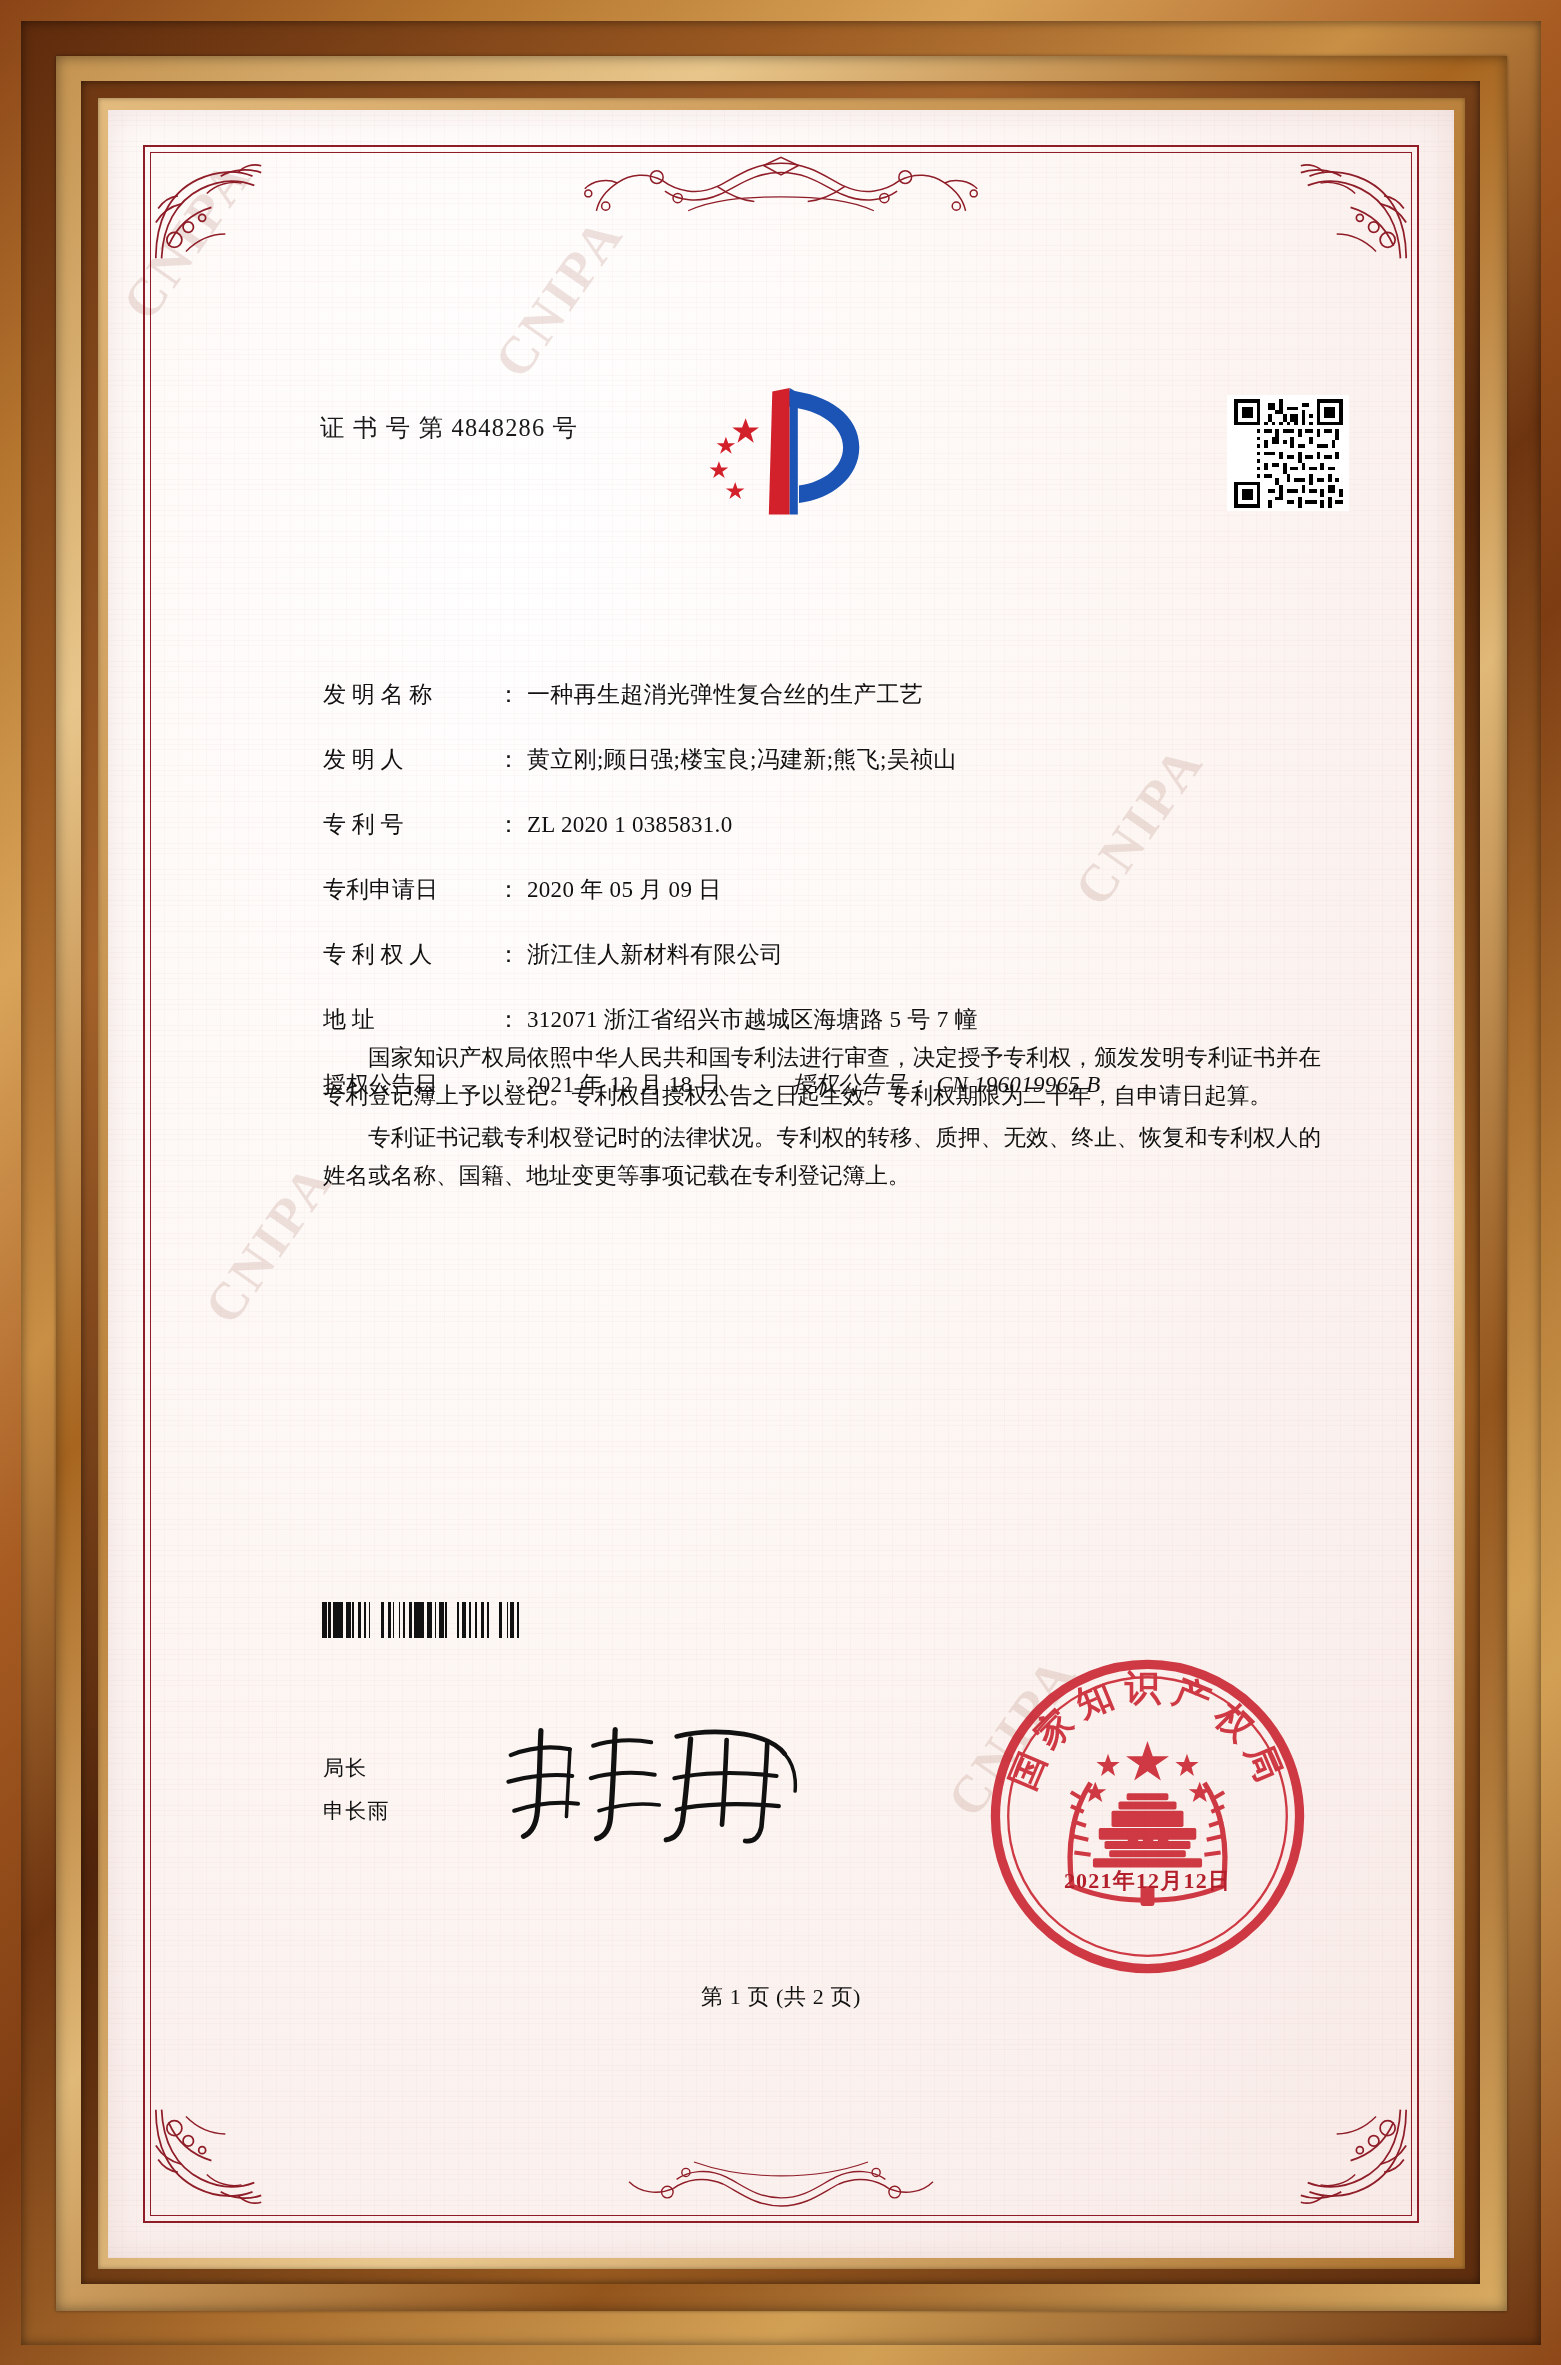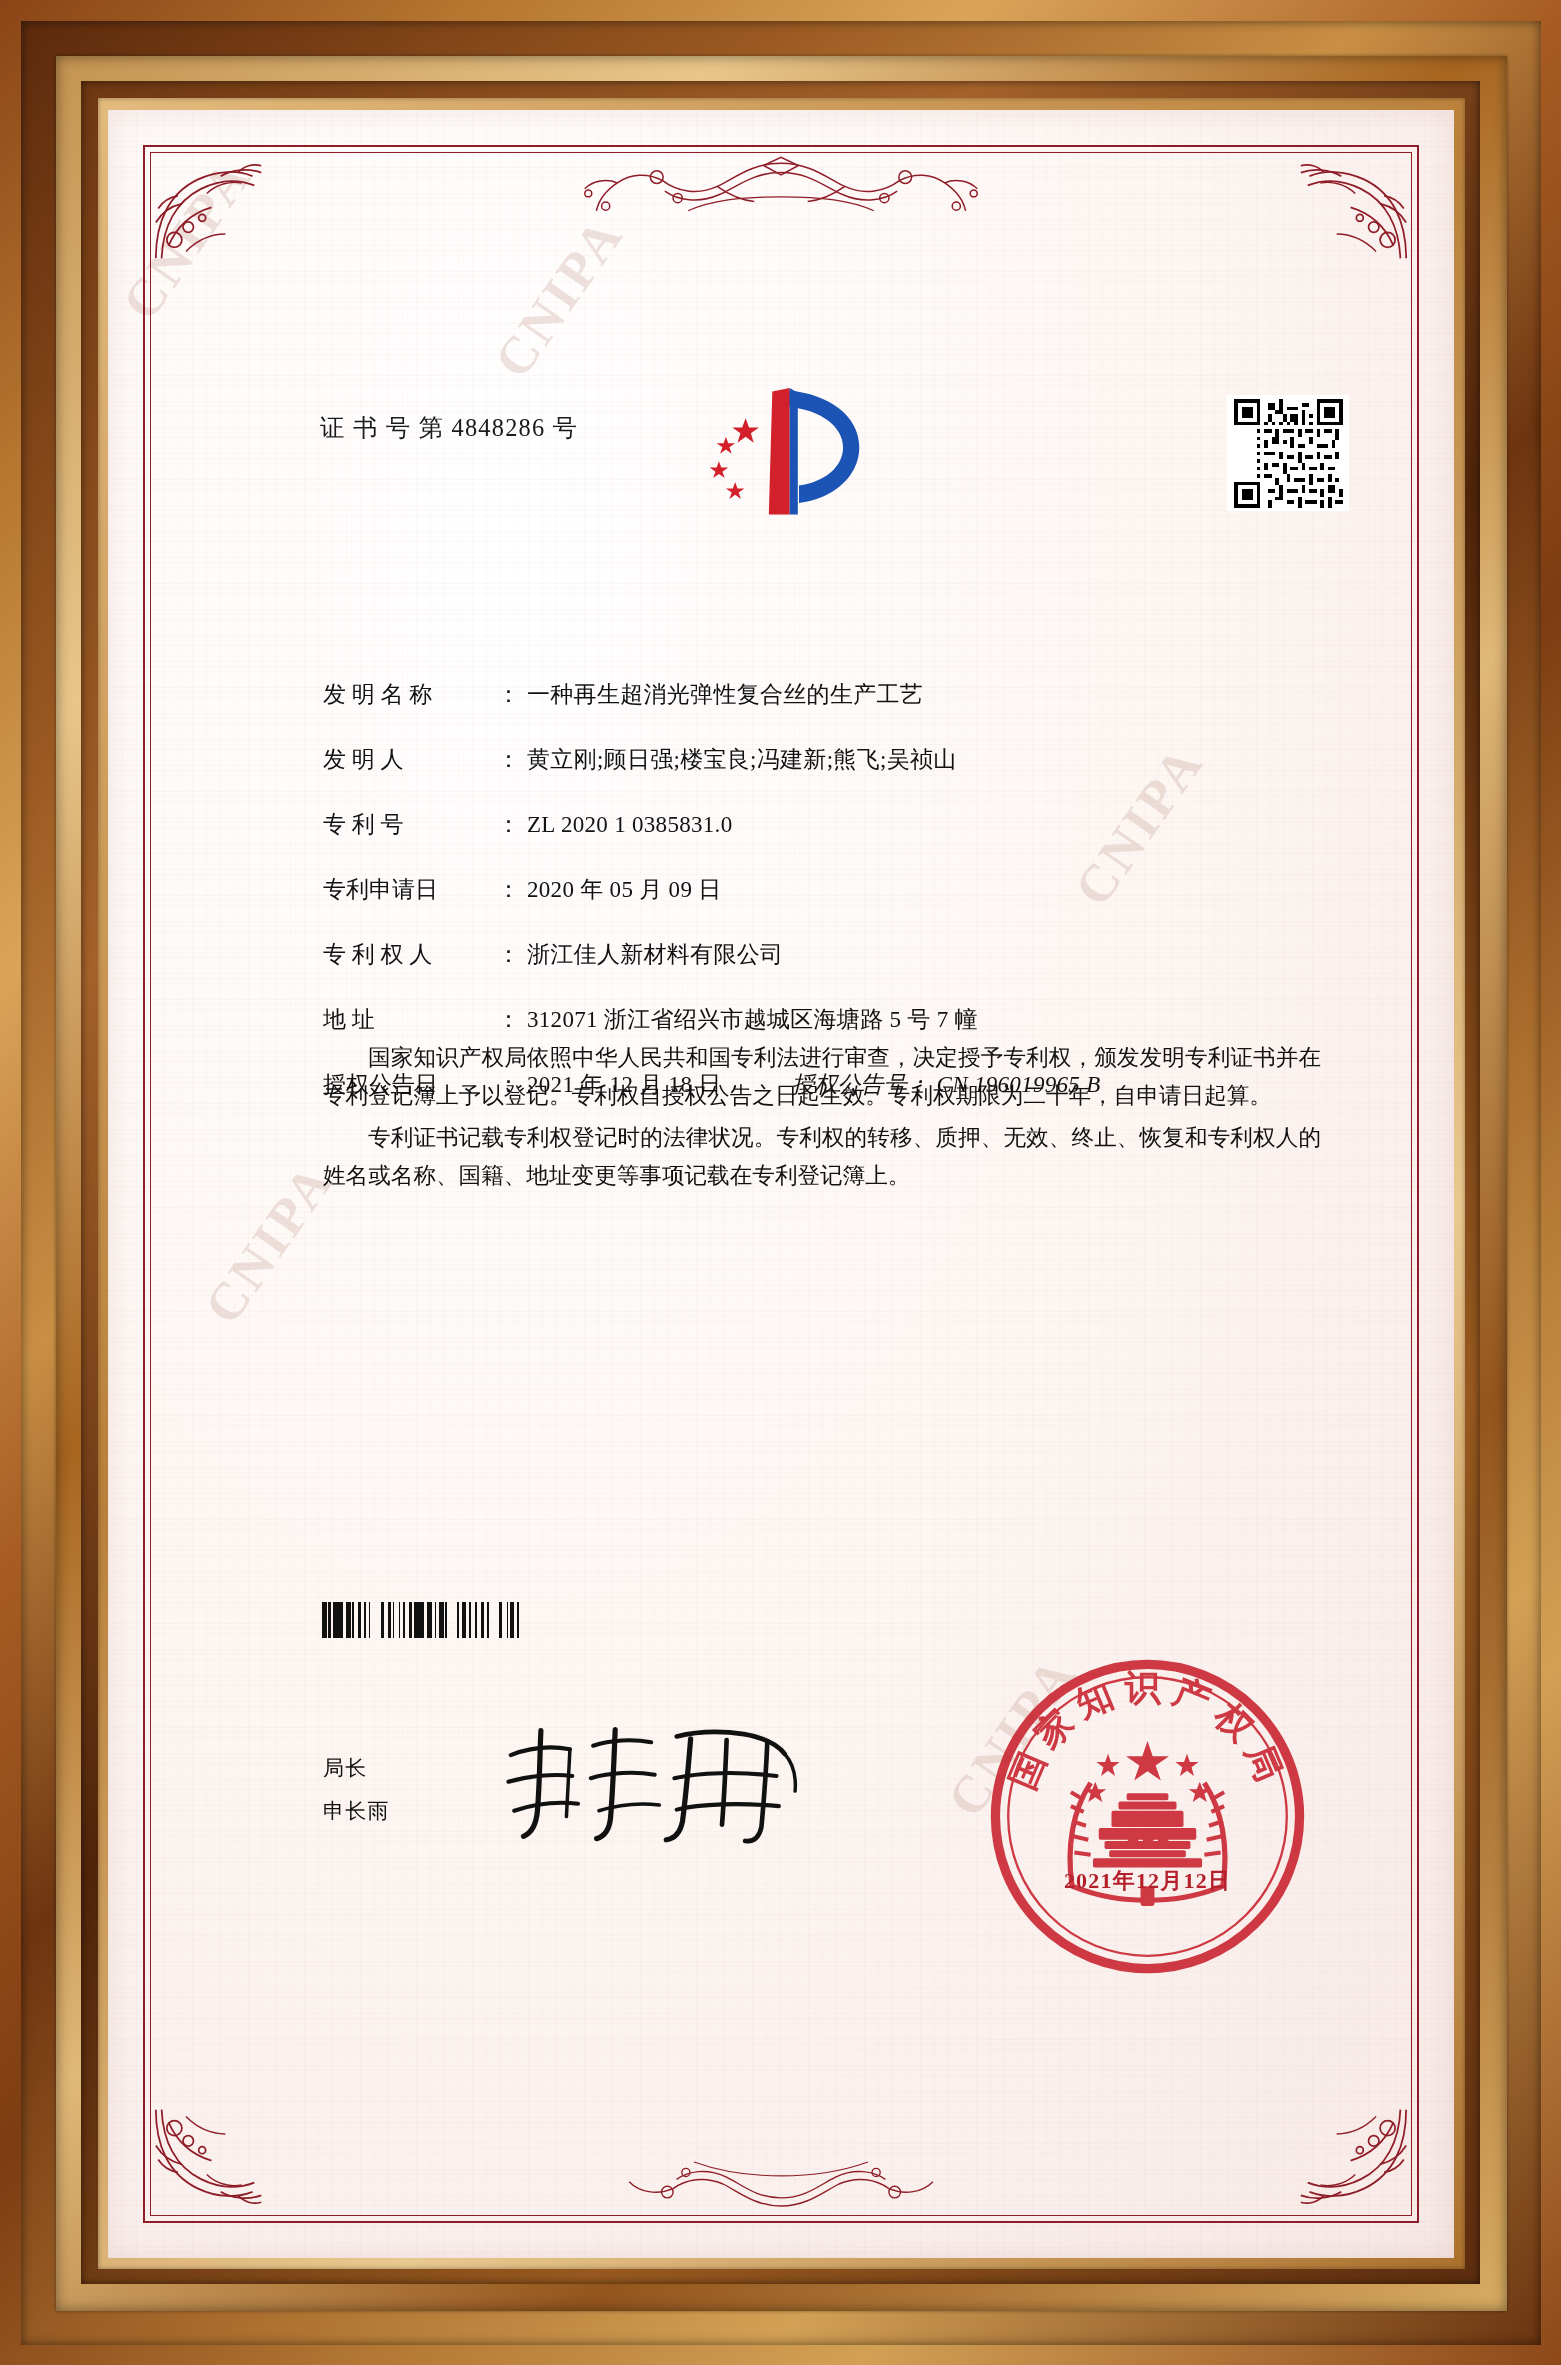--- a/index.html
+++ b/index.html
@@ -735,16 +735,17 @@
             <path id="sealArc" d="M 280 280 m -200 0 a 200 200 0 1 1 400 0"></path>
           </defs>
           <text font-size="62" font-weight="bold" fill="#c8202c" font-family="'Liberation Serif', serif" letter-spacing="16">
             <textPath href="#sealArc" startOffset="50%" text-anchor="middle">国家知识产权局</textPath>
           </text>
         </g>
       </svg>
     </div>
     <div class="seal-date">2021年12月12日</div>
 
+    <div class="page-num">第 1 页 (共 2 页)</div>
 
   </div>
 </div>
 
 
 </body></html>

